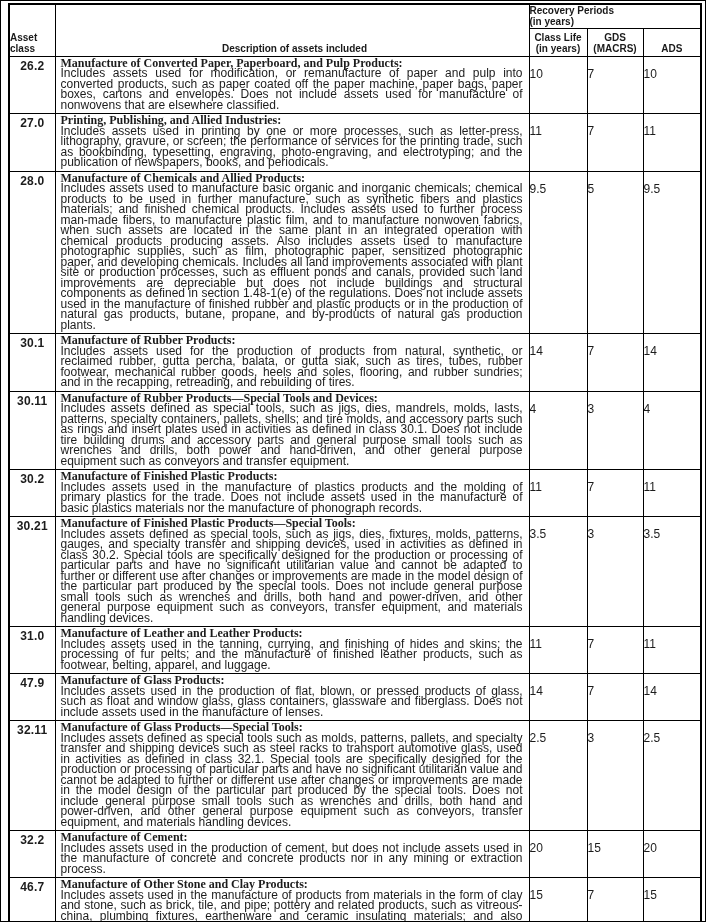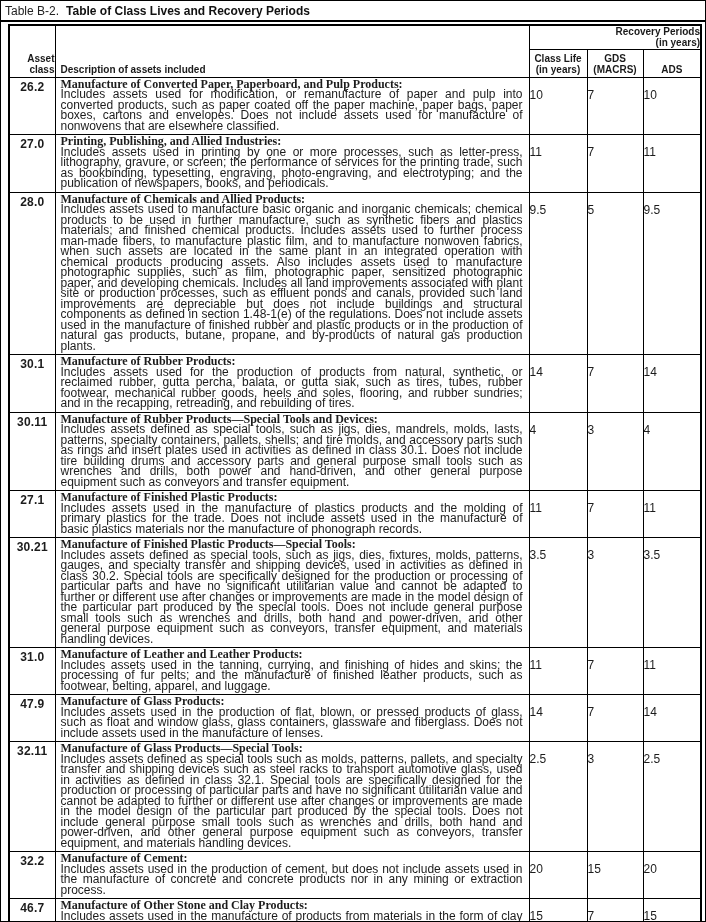--- a/index.html
+++ b/index.html
@@ -21,41 +21,38 @@
 
   table.b2 {
     border-collapse:collapse; table-layout:fixed;
     width:692px; margin:2px 7px 0 7px;
     border:2px solid #000; border-bottom:5px solid #000;
   }
   table.b2 th, table.b2 td { border:1px solid #000; }
 
   
   th { font-size:10px; font-weight:bold; color:#1a1a1a; }
-  th.h-asset { vertical-align:bottom; text-align:right; line-height:11px; padding-bottom:2px; }
-  th.h-desc  { vertical-align:bottom; text-align:left; padding:0 0 2px 5px; }
-  th.h-recovery { height:24px; vertical-align:middle; text-align:right; line-height:11px; }
+  th.h-asset { vertical-align:bottom; text-align:left; line-height:11px; padding-bottom:2px; }
+  th.h-desc  { vertical-align:bottom; text-align:center; padding:0 0 2px 5px; }
+  th.h-recovery { height:24px; vertical-align:middle; text-align:left; line-height:11px; }
   th.h-sub { height:28px; vertical-align:bottom; text-align:center; line-height:11px; padding-bottom:2px; }
   th .tl { display:block; }
 
   
   td { vertical-align:top; font-size:12px; color:#1c1c1c; }
   td.code { font-weight:bold; text-align:center; padding-top:2px; letter-spacing:0.2px; }
   td.desc { padding:1px 6px 3px 5px; line-height:10.5px; text-align:justify; }
   td.desc .rowtitle { font-weight:bold; display:block;font-family:Liberation Serif, serif; }
   td.num { text-align:left; padding-top:12px; line-height:11px; }
 </style>
 </head>
 <body>
 
 <div class="page">
 
-  <div class="title-bar">
-    <span class="title-prefix">Table B-2.</span><span class="title-main">Table of Class Lives and Recovery Periods</span>
-  </div>
 
   <table class="b2">
     <colgroup>
       <col style="width:46px">
       <col style="width:474px">
       <col style="width:58px">
       <col style="width:56px">
       <col style="width:58px">
     </colgroup>
     <thead>
@@ -127,21 +124,21 @@
       <td class="code">30.11</td>
       <td class="desc">
         <span class="rowtitle">Manufacture of Rubber Products—Special Tools and Devices:</span><span>Includes assets defined as special tools, such as jigs, dies, mandrels, molds, lasts, patterns, specialty containers, pallets, shells; and tire molds, and accessory parts such as rings and insert plates used in activities as defined in class 30.1. Does not include tire building drums and accessory parts and general purpose small tools such as wrenches and drills, both power and hand-driven, and other general purpose equipment such as conveyors and transfer equipment.</span>
       </td>
       <td class="num">4</td>
       <td class="num">3</td>
       <td class="num">4</td>
     </tr>
 
     <tr>
-      <td class="code">27.1</td>
+      <td class="code">30.2</td>
       <td class="desc">
         <span class="rowtitle">Manufacture of Finished Plastic Products:</span><span>Includes assets used in the manufacture of plastics products and the molding of primary plastics for the trade. Does not include assets used in the manufacture of basic plastics materials nor the manufacture of phonograph records.</span>
       </td>
       <td class="num">11</td>
       <td class="num">7</td>
       <td class="num">11</td>
     </tr>
 
     <tr>
       <td class="code">30.21</td>

